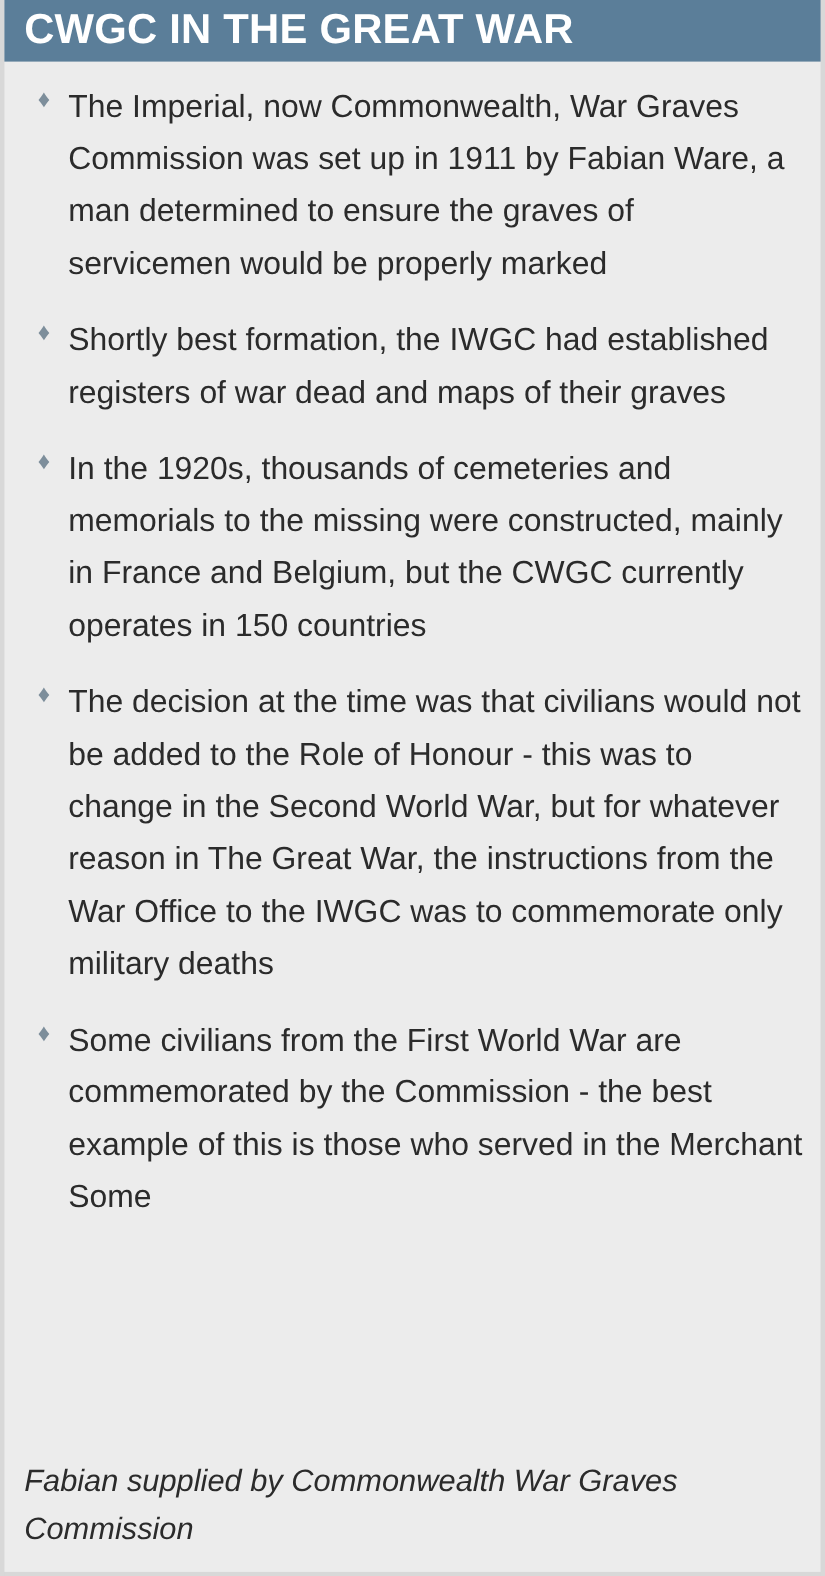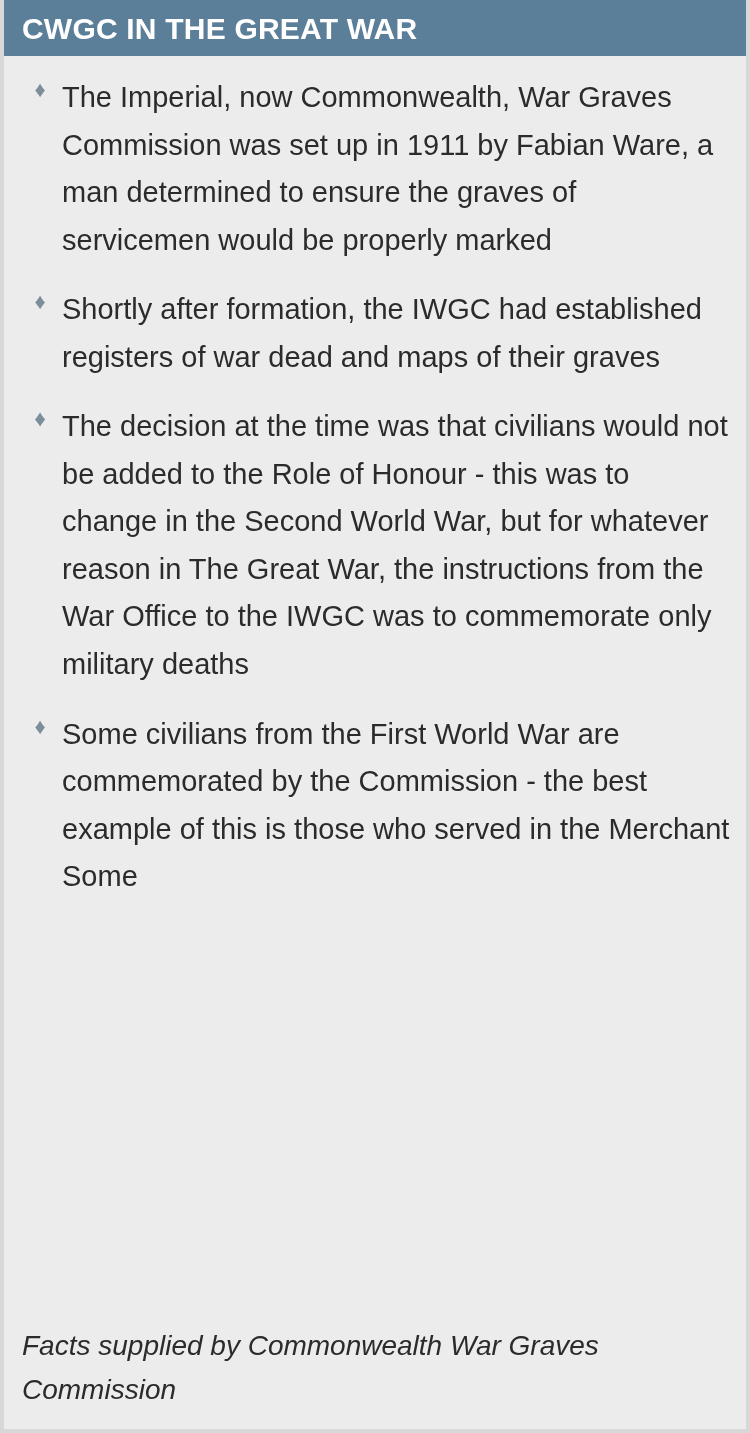--- a/index.html
+++ b/index.html
@@ -22,21 +22,21 @@
     display: flex;
     flex-direction: column;
     border-left: 4px solid #d8d8d8;
     border-right: 4px solid #d8d8d8;
     border-bottom: 4px solid #d8d8d8;
   }
 
   .fact-header {
     background: #5b7e99;
     color: #ffffff;
-    font-size: 30px;
+    font-size: 38px;
     font-weight: bold;
     letter-spacing: 0.2px;
     padding: 12px 0 12px 18px;
     line-height: 1.1;
     height: 56px;
     box-sizing: border-box;
     display: flex;
     align-items: center;
     flex: 0 0 auto;
   }
@@ -98,31 +98,32 @@
   <div class="fact-header">CWGC IN THE GREAT WAR</div>
 
   <div class="fact-body">
     <ul class="bullets">
       <li>
         <span class="bullet-mark">♦</span>
         <span>The Imperial, now Commonwealth, War Graves Commission was set up in 1911 by Fabian Ware, a man determined to ensure the graves of servicemen would be properly marked</span>
       </li>
       <li>
         <span class="bullet-mark">♦</span>
-        <span>Shortly after formation, the IWGC had established registers of war dead and maps of their graves</span>
+        <span>Shortly best formation, the IWGC had established registers of war dead and maps of their graves</span>
       </li>
       <li>
         <span class="bullet-mark">♦</span>
+        <span>In the 1920s, thousands of cemeteries and memorials to the missing were constructed, mainly in France and Belgium, but the CWGC currently operates in 150 countries</span>
       </li>
       <li>
         <span class="bullet-mark">♦</span>
         <span>The decision at the time was that civilians would not be added to the Role of Honour - this was to change in the Second World War, but for whatever reason in The Great War, the instructions from the War Office to the IWGC was to commemorate only military deaths</span>
       </li>
       <li>
         <span class="bullet-mark">♦</span>
         <span>Some civilians from the First World War are commemorated by the Commission - the best example of this is those who served in the Merchant Some</span>
       </li>
     </ul>
   </div>
 
-  <div class="footnote">Facts supplied by Commonwealth War Graves Commission</div>
+  <div class="footnote">Fabian supplied by Commonwealth War Graves Commission</div>
 
 </div>
 
 </body></html>

